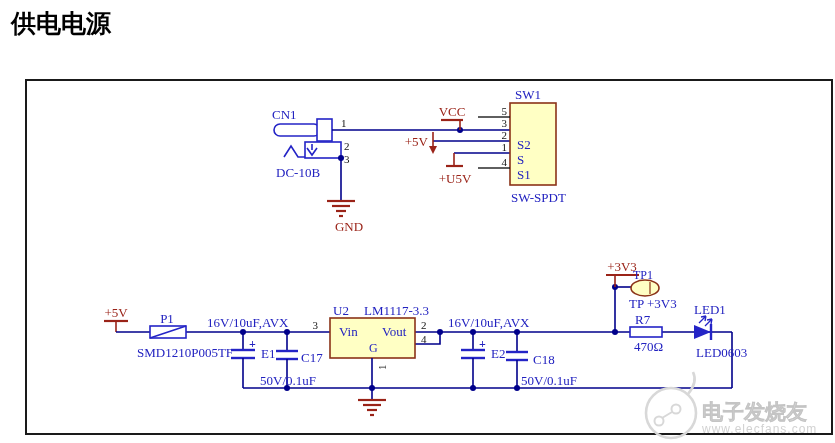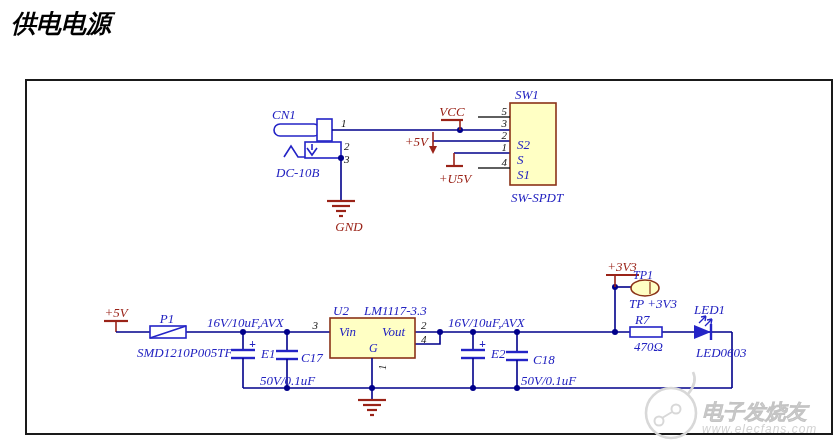--- a/index.html
+++ b/index.html
@@ -1,16 +1,16 @@
 <!DOCTYPE html>
 <html><head>
 <meta charset="utf-8">
 <style>
   html,body{margin:0;padding:0;background:#ffffff;width:835px;height:443px;overflow:hidden;}
-  .stage{position:relative;width:835px;height:443px;background:#fff;font-family:"Liberation Serif","DejaVu Serif",serif;font-style:italic;}
+  .stage{position:relative;width:835px;height:443px;background:#fff;font-family:"Liberation Serif","DejaVu Serif",serif;}
   svg{position:absolute;left:0;top:0;}
   text{font-family:"Liberation Serif","DejaVu Serif",serif;}
   .t-title{font-size:25px;font-weight:bold;fill:#000000;}
   .t-blue{fill:#2222c0;font-size:13px;}
   .t-blue-s{fill:#2222c0;font-size:12px;}
   .t-red{fill:#9a2318;font-size:13px;}
   .t-pin{fill:#151515;font-size:11px;}
   .w{stroke:#00008b;stroke-width:1.6;fill:none;}
   .comp{stroke:#2424c6;stroke-width:1.6;fill:none;}
   .compf{stroke:#2424c6;stroke-width:1.6;fill:#ffffff;}

